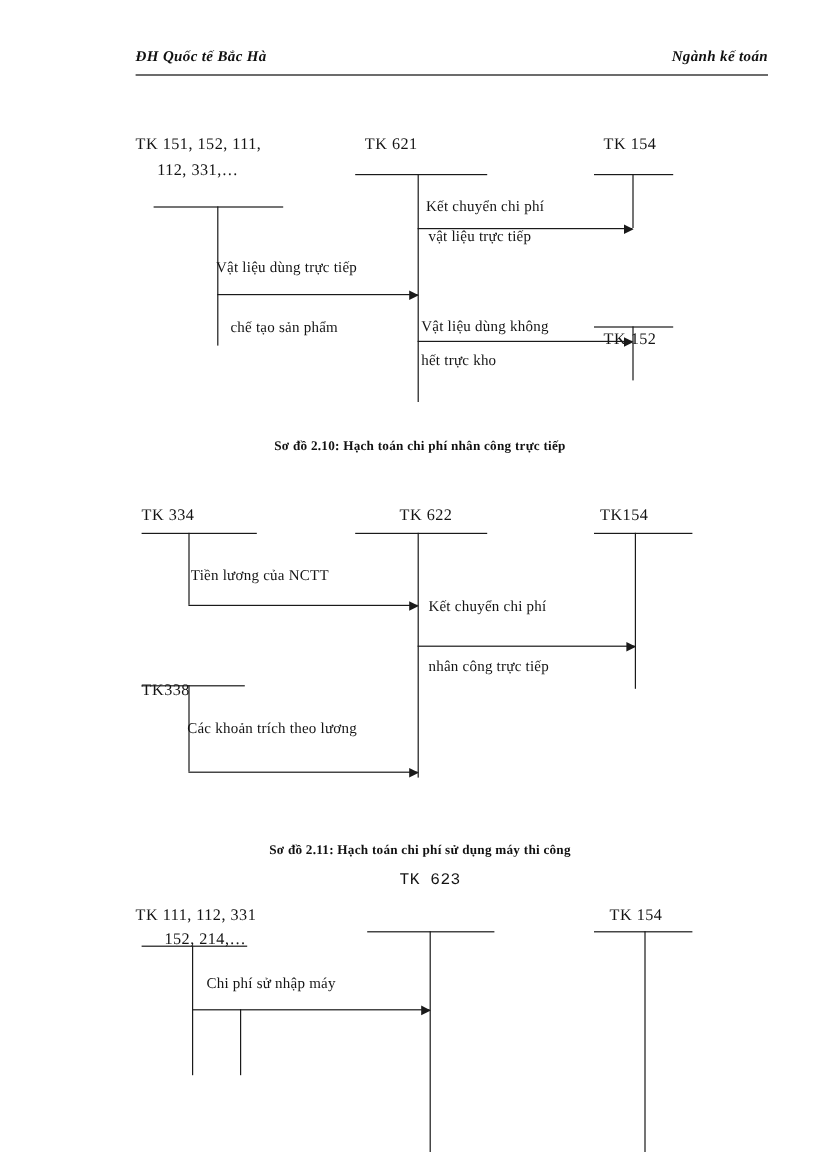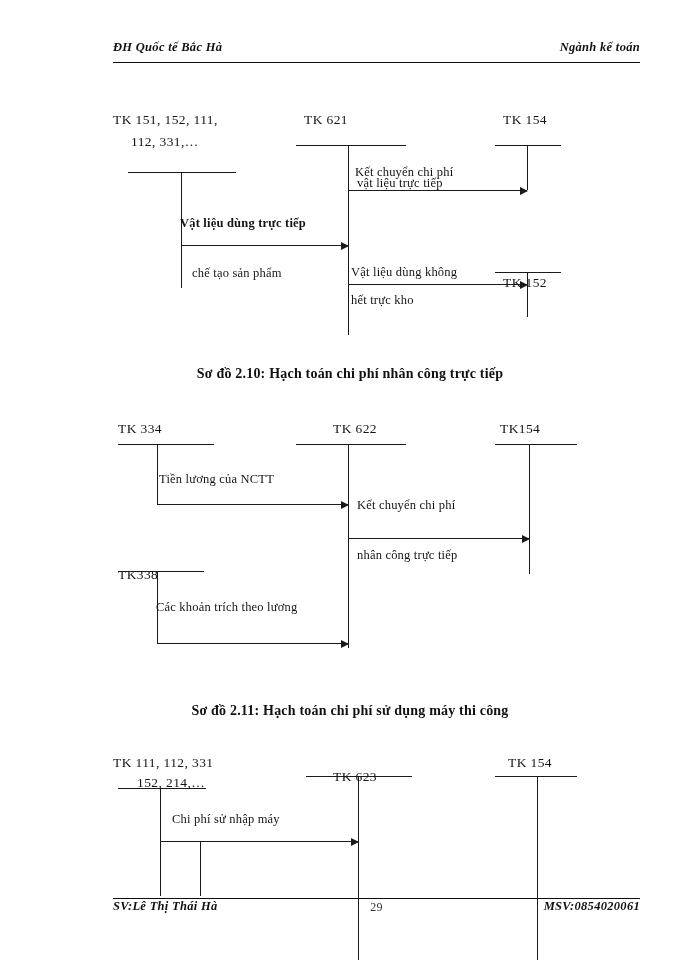--- a/index.html
+++ b/index.html
@@ -80,21 +80,21 @@
     border-bottom: 4.5px solid transparent;
     border-left: 8px solid #1a1a1a;
   }
 
   
   .caption {
     position: absolute;
     left: 0; width: 700px;
     text-align: center;
     font-weight: bold;
-    font-size: 14px;
+    font-size: 11px;
     letter-spacing: .2px;
     color: #111;
   }
 </style>
 </head>
 <body>
 
 <div class="page">
 
   <div class="runhead">
@@ -120,22 +120,22 @@
     <div class="vline" style="left:527px; top:145px; height:45px;"></div>
 
     <div class="hbar" style="left:495px; top:272px; width:66px;"></div>
     <div class="vline" style="left:527px; top:272px; height:45px;"></div>
 
     <div class="arrow" style="left:348px; top:190px; width:179px;"></div>
     <div class="arrow" style="left:181px; top:245px; width:167px;"></div>
     <div class="arrow" style="left:348px; top:284px; width:179px;"></div>
 
     <div class="note" style="left:355px; top:165px;">Kết chuyển chi phí</div>
-    <div class="note" style="left:357px; top:176px;text-align:center;">vật liệu trực tiếp</div>
-    <div class="note" style="left:180px; top:216px;font-weight:bold;">Vật liệu dùng trực tiếp</div>
+    <div class="note" style="left:357px; top:190px;text-align:center;">vật liệu trực tiếp</div>
+    <div class="note" style="left:180px; top:216px;">Vật liệu dùng trực tiếp</div>
     <div class="note" style="left:192px; top:266px;">chế tạo sản phẩm</div>
     <div class="note" style="left:351px; top:265px;">Vật liệu dùng không</div>
     <div class="note" style="left:351px; top:293px;">hết trực kho</div>
   </div>
 
   <div class="caption" style="top:366px;">Sơ đồ 2.10: Hạch toán chi phí nhân công trực tiếp</div>
 
   <div class="diagram">
 
     <div class="acct-label" style="left:118px; top:421px;">TK 334</div>
@@ -164,37 +164,32 @@
     <div class="note" style="left:357px; top:548px;">nhân công trực tiếp</div>
     <div class="note" style="left:156px; top:600px;">Các khoản trích theo lương</div>
   </div>
 
   <div class="caption" style="top:703px;">Sơ đồ 2.11: Hạch toán chi phí sử dụng máy thi công</div>
 
   <div class="diagram">
 
     <div class="acct-label" style="left:113px; top:755px;">TK 111, 112, 331</div>
     <div class="acct-label" style="left:137px; top:775px;">152, 214,…</div>
-    <div class="acct-label" style="left:333px; top:769px;">TK 623</div>
+    <div class="acct-label" style="left:333px; top:727px;font-family:Liberation Mono, monospace;">TK 623</div>
     <div class="acct-label" style="left:508px; top:755px;">TK 154</div>
 
     <div class="hbar" style="left:118px; top:788px; width:88px;"></div>
     <div class="vline" style="left:160px; top:788px; height:108px;"></div>
     <div class="vline" style="left:200px; top:841px; height:55px;"></div>
 
     <div class="hbar" style="left:306px; top:776px; width:106px;"></div>
     <div class="vline" style="left:358px; top:776px; height:184px;"></div>
 
     <div class="hbar" style="left:495px; top:776px; width:82px;"></div>
     <div class="vline" style="left:537px; top:776px; height:184px;"></div>
 
     <div class="arrow" style="left:160px; top:841px; width:198px;"></div>
 
     <div class="note" style="left:172px; top:812px;">Chi phí sử nhập máy</div>
   </div>
 
-  <div class="runfoot">
-    <span class="left">SV:Lê Thị Thái Hà</span>
-    <span class="center">29</span>
-    <span class="right">MSV:0854020061</span>
-  </div>
 
 </div>
 
 </body></html>

